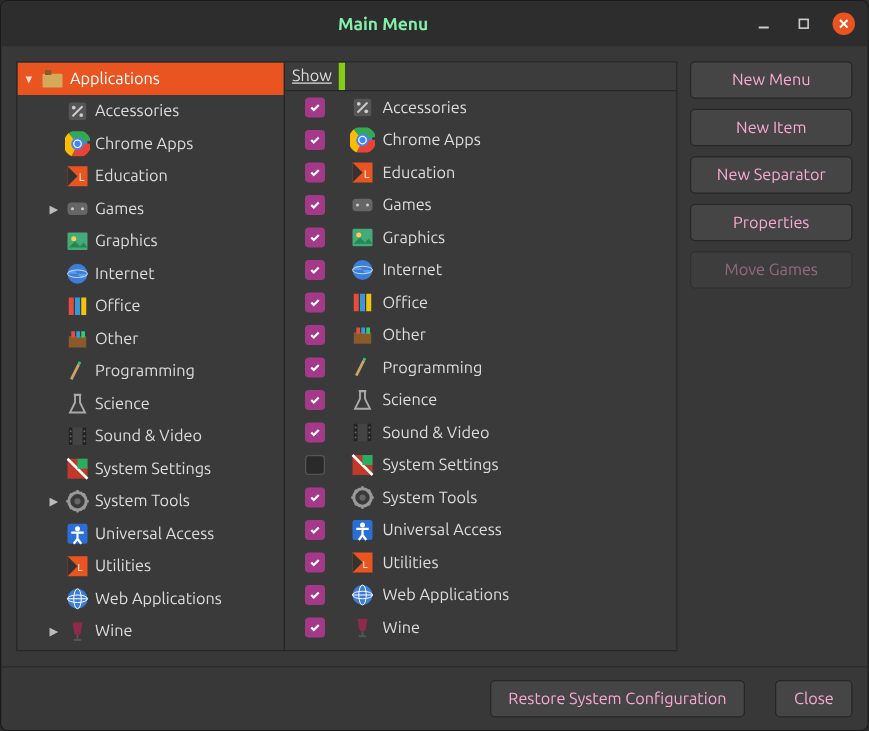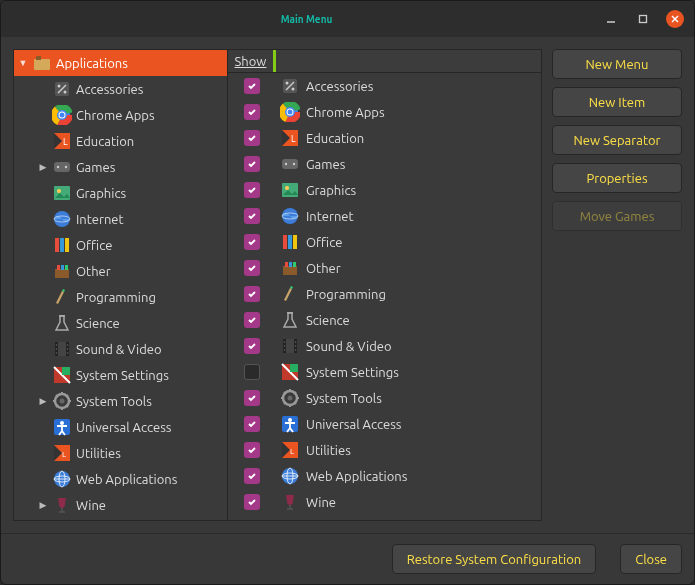--- a/index.html
+++ b/index.html
@@ -26,22 +26,22 @@
     background: #2d2d2d;
     display: flex;
     align-items: center;
     padding: 0 10px;
     position: relative;
   }
   .titlebar .title {
     flex: 1;
     text-align: center;
     font-weight: bold;
-    color: #14b8a6;
-    font-size: 10px;
+    color: #86efac;
+    font-size: 14px;
   }
   .window-controls { display: flex; gap: 14px; align-items: center; }
   .wc { width: 18px; height: 18px; border-radius: 50%; display: flex; align-items: center; justify-content: center; font-size: 11px; color: #ccc; }
   .wc-close { background: #e95420; color: #fff; }
   .wc svg { width: 12px; height: 12px; }
 
   
   .body {
     flex: 1;
     display: flex;
@@ -82,21 +82,21 @@
 
   .row-label { white-space: nowrap; overflow: hidden; text-overflow: ellipsis; }
 
   
   .items-panel { flex: 1; overflow: auto; }
   .items-header {
     display: flex;
     background: #3c3c3c;
     border-bottom: 1px solid #262626;
   }
-  .items-header .col-show { width: 48px; padding: 4px 6px; border-right: 3px solid #84cc16; text-decoration: underline;}
+  .items-header .col-show { width: 48px; padding: 4px 6px; border-right: 5px solid #84cc16; text-decoration: underline;}
   .items-header .col-item { flex: 1; padding: 4px 6px; }
 
   .item-row {
     display: flex;
     align-items: center;
     height: 26px;
   }
   .col-show { width: 48px; display: flex; justify-content: center; }
   .col-item { flex: 1; display: flex; align-items: center; gap: 6px; padding-left: 4px;}
 
@@ -111,21 +111,21 @@
   .button-col {
     width: 130px;
     display: flex;
     flex-direction: column;
     gap: 8px;
   }
   .btn {
     background: #454545;
     border: 1px solid #262626;
     border-radius: 4px;
-    color: #fde047;
+    color: #f9a8d4;
     padding: 7px 8px;
     font-size: 13px;
     text-align: center;
     cursor: pointer;
   }
   .btn.disabled { opacity: 0.45; }
 
   
   .footer {
     display: flex;

